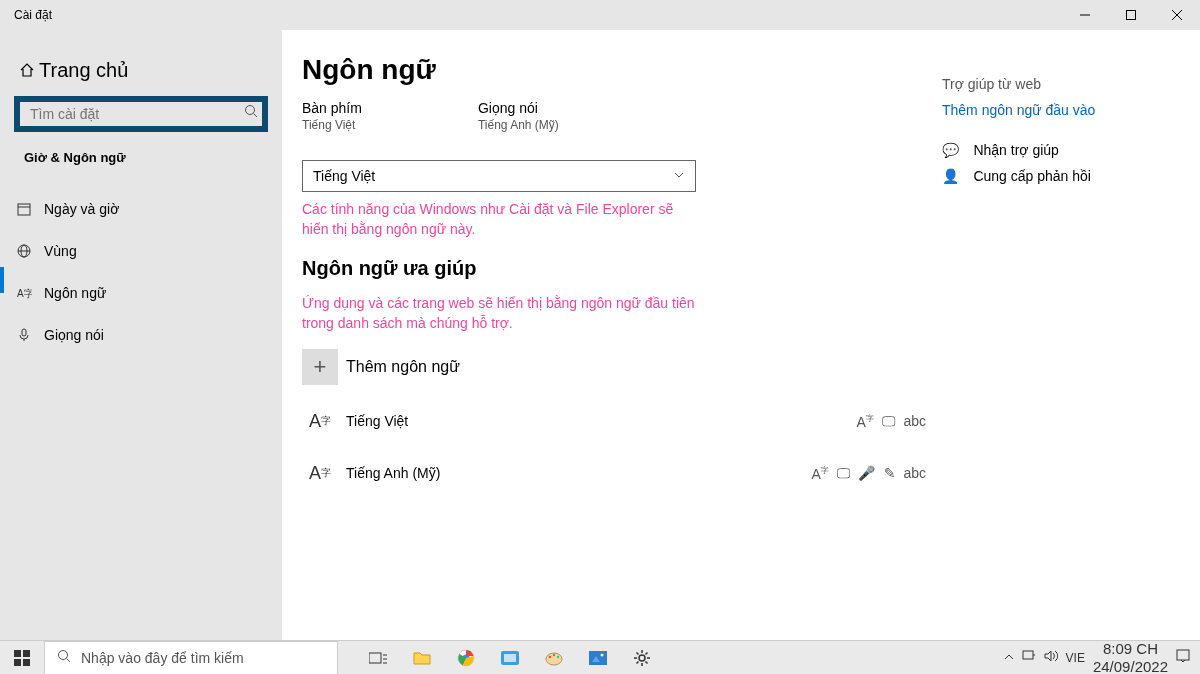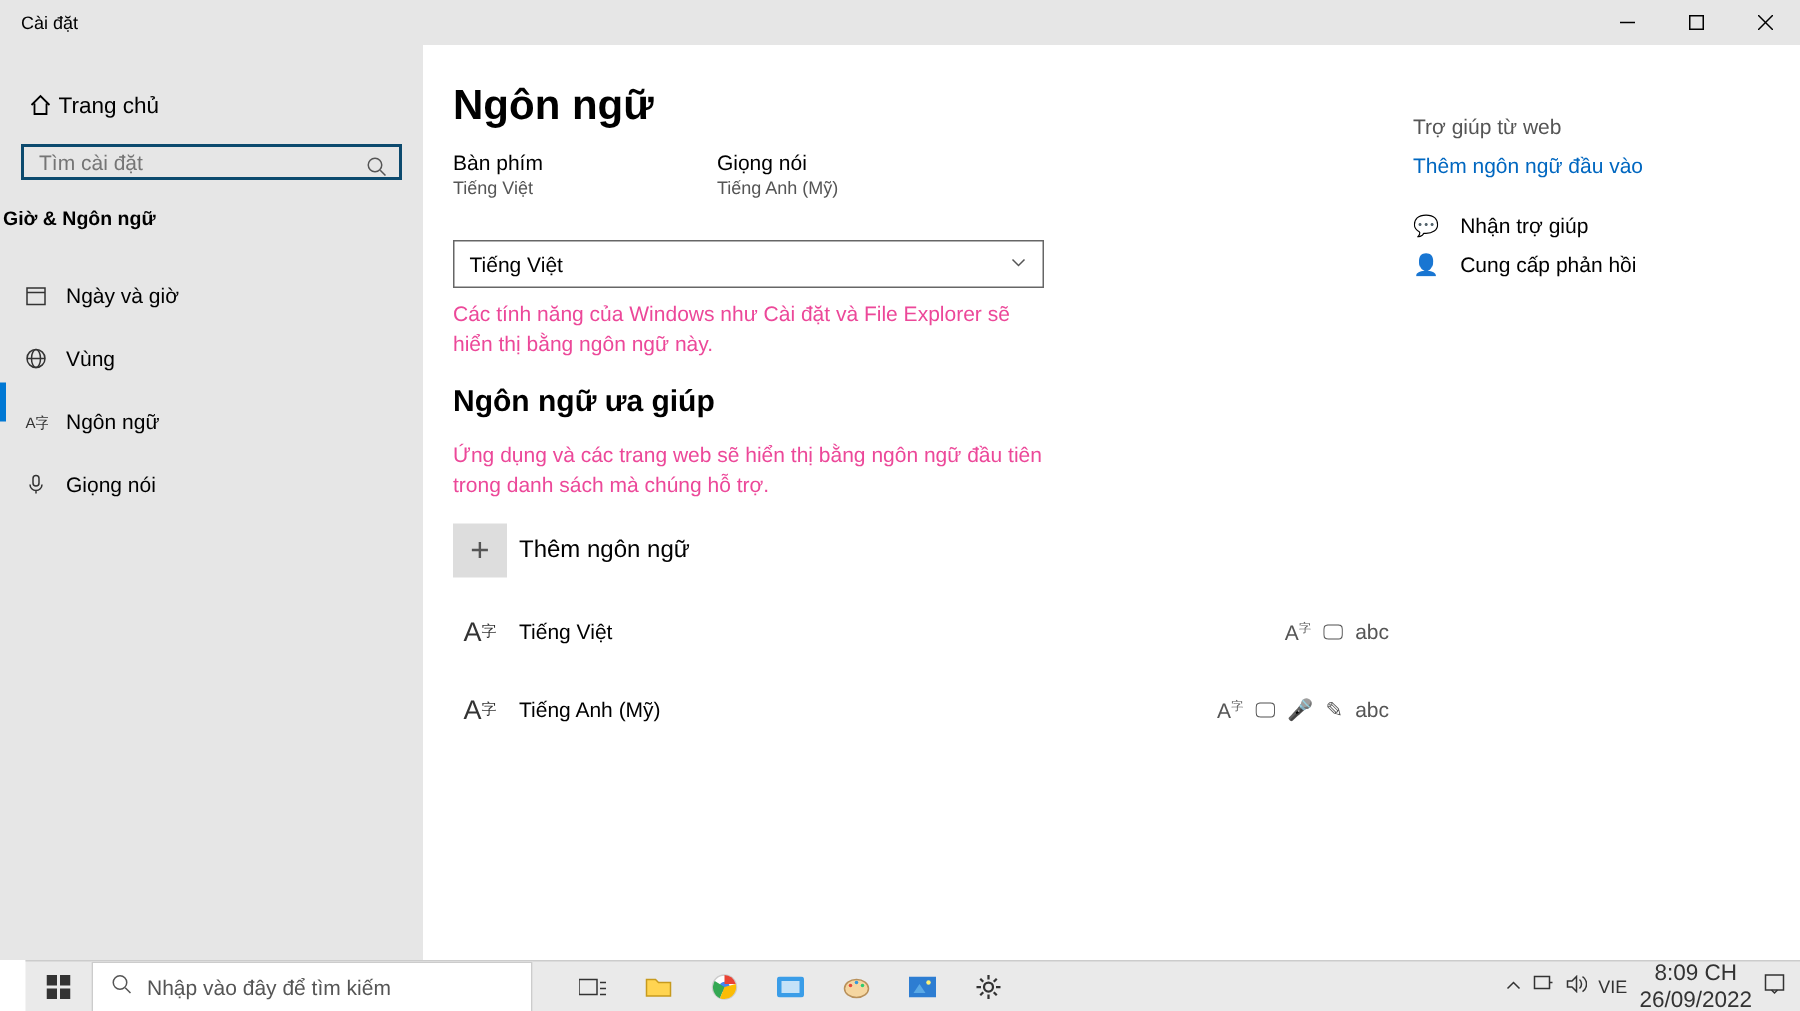--- a/index.html
+++ b/index.html
@@ -6,27 +6,27 @@
 body { width: 1200px; height: 674px; overflow: hidden; background: #fff; position: relative; }
 
 .titlebar { height: 30px; display: flex; align-items: center; background: #e6e6e6; }
 .titlebar .title { font-size: 12px; padding-left: 14px; color: #000; }
 .titlebar .spacer { flex: 1; }
 .winbtn { width: 46px; height: 30px; display: flex; align-items: center; justify-content: center; font-size: 12px; color: #000; }
 .winbtn svg { width: 10px; height: 10px; }
 
 .app { display: flex; height: 610px; }
 .sidebar { width: 282px; background: #e6e6e6; padding-top: 10px; }
-.side-row { display: flex; align-items: center; height: 36px; padding-left: 15px; font-size: 15px; cursor: pointer; }
+.side-row { display: flex; align-items: center; height: 36px; padding-left: 15px; font-size: 20px; cursor: pointer; }
 .side-row .icon { width: 24px; display: flex; justify-content: center; }
 .side-row.home { margin-top: 12px; margin-bottom: 8px; }
 .searchwrap { margin: 8px 14px 18px 14px; position: relative; }
-.searchwrap input { width: 100%; height: 24px; border: 2px solid #0c4a6e; background: #fff0; padding: 0 32px 0 10px; font-size: 14px; background: #e6e6e6; }
+.searchwrap input { width: 100%; height: 36px; border: 6px solid #0c4a6e; background: #fff0; padding: 0 32px 0 10px; font-size: 14px; background: #e6e6e6; }
 .searchwrap .sicon { position: absolute; right: 10px; top: 8px; color: #555; }
-.section-title { font-size: 13px; font-weight: 600; padding: 0 16px 10px 2px; color: #000; }
+.section-title { font-size: 13px; font-weight: 600; padding: 0 16px 10px 24px; color: #000; }
 .nav-item { display: flex; align-items: flex-end; height: 42px; padding-left: 16px; font-size: 14px; color: #000; position: relative; }
 .nav-item .icon { width: 24px; margin-right: 4px; display:flex; }
 .nav-item.active::before { content:''; position:absolute; left:0; top:8px; bottom:8px; width:4px; background:#0078d4; }
 
 .main { flex: 1; padding: 24px 0 0 20px; display: flex; }
 .content { width: 640px; }
 .content h1 { font-size: 28px; font-weight: 600; margin-bottom: 14px; }
 .drow { display: flex; gap: 116px; margin-bottom: 28px; }
 .drow .lbl { font-size: 14px; }
 .drow .val { font-size: 12px; color: #555; margin-top: 2px; }
@@ -40,21 +40,21 @@
 .langrow .langicn { width: 36px; display:flex;align-items:center;justify-content:center;font-size:18px;margin-right:8px; color:#333;}
 .langrow .langname { font-size: 14px; flex:1; }
 .langrow .feats { display:flex; gap:8px; font-size:14px; color:#555; margin-right: 16px;}
 
 .sidehelp { width: 240px; padding-top: 22px; font-size: 14px; }
 .sidehelp .hdr { font-size: 14px; font-weight: 400; color:#555; margin-bottom: 10px; }
 .sidehelp .link { color: #0067c0; margin-bottom: 6px; display:block; font-size: 14px;}
 .sidehelp .action { display:flex;align-items:center;gap:14px;margin-top:24px;color:#000;}
 .sidehelp .action + .action { margin-top: 10px; }
 
-.taskbar { position: absolute; bottom: 0; left: 17px; right: 0; height: 34px; background: #eaeaea; display:flex; align-items:center; border-top:1px solid #ccc; }
+.taskbar { position: absolute; bottom: 0; left: 0; right: 0; height: 34px; background: #eaeaea; display:flex; align-items:center; border-top:1px solid #ccc; }
 .startbtn { width: 44px; height:34px; display:flex;align-items:center;justify-content:center; }
 .startbtn svg { width:16px;height:16px; }
 .tsrch { display:flex;align-items:center;height:34px;width:294px;background:#fff;border:1px solid #ccc;padding:0 12px;gap:10px;color:#555;font-size:14px; }
 .ticons { display:flex; gap:0; margin-left: 18px; }
 .ticons .ti { width:44px;height:34px;display:flex;align-items:center;justify-content:center; }
 .tray { margin-left:auto; display:flex;align-items:center;gap:8px;padding-right:10px;font-size:12px;color:#333; }
 .tray .clock { text-align:center;line-height:1.2; font-size:15px;}
 </style>
 </head>
 <body>
@@ -281,20 +281,20 @@
           <rect x="1" y="1" width="10" height="8" fill="none" stroke="#333"></rect>
           <line x1="11" y1="5" x2="13" y2="5" stroke="#333"></line>
         </svg></span>
     <span><svg width="14" height="12" viewBox="0 0 14 12">
           <polygon points="1,4 4,4 7,1 7,11 4,8 1,8" fill="none" stroke="#333"></polygon>
           <path d="M9 3 a4 4 0 0 1 0 6 M11 1 a6 6 0 0 1 0 10" fill="none" stroke="#333"></path>
         </svg></span>
     <span>VIE</span>
     <div class="clock">
       <div>8:09 CH</div>
-      <div>26/09/2022</div>
+      <div>24/09/2022</div>
     </div>
     <span><svg width="14" height="14" viewBox="0 0 14 14">
           <rect x="1" y="1" width="12" height="10" fill="none" stroke="#333"></rect>
           <path d="M5 11 l2 2 l2 -2" fill="none" stroke="#333"></path>
         </svg></span>
   </div>
 </div>
 
 </body></html>

